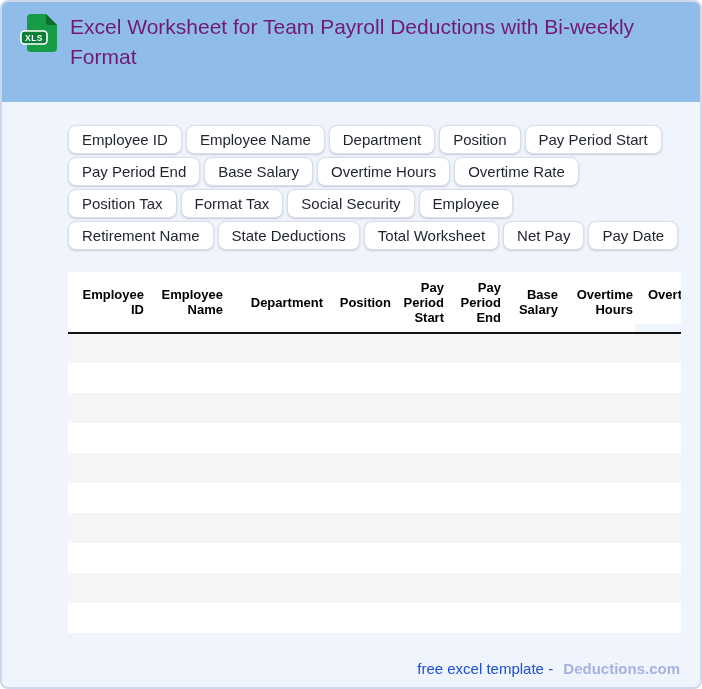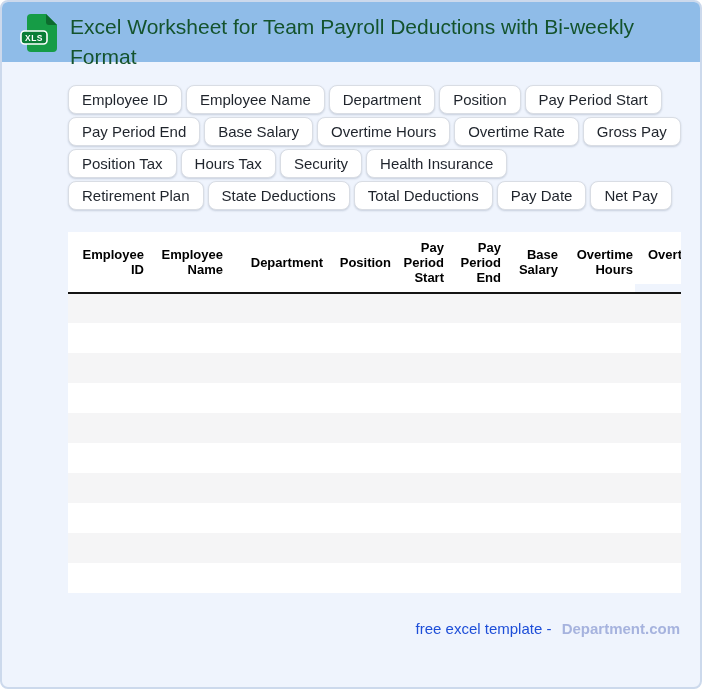--- a/index.html
+++ b/index.html
@@ -9,23 +9,23 @@
     width:702px; height:689px;
     border:2px solid #ccd9ec;
     border-radius:8px;
     background:#eff4fd;
     overflow:hidden;
     font-family:"Liberation Sans", sans-serif;
   }
   
   .header {
     background:#8fbce8;
-    height:60px;
+    height:100px;
     padding:10px 20px 0 18px;
-    color:#14532d;
+    color:#701a75;
     font-size:21px;
     line-height:30px;
   }
   .xls-icon {
     float:left;
     width:38px; height:40px;
     margin:1px 12px 0 0;
   }
   
   .chips {
@@ -115,34 +115,33 @@
       <span class="chip">Employee Name</span>
       <span class="chip">Department</span>
       <span class="chip">Position</span>
       <span class="chip">Pay Period Start</span>
     </div>
     <div class="chip-row">
       <span class="chip">Pay Period End</span>
       <span class="chip">Base Salary</span>
       <span class="chip">Overtime Hours</span>
       <span class="chip">Overtime Rate</span>
-      <span class="chip">Gross Pay</span>
     </div>
     <div class="chip-row">
       <span class="chip">Position Tax</span>
-      <span class="chip">Hours Tax</span>
-      <span class="chip">Security</span>
-      <span class="chip">Health Insurance</span>
-    </div>
-    <div class="chip-row">
-      <span class="chip">Retirement Plan</span>
+      <span class="chip">Format Tax</span>
+      <span class="chip">Social Security</span>
+      <span class="chip">Employee</span>
+    </div>
+    <div class="chip-row">
+      <span class="chip">Retirement Name</span>
       <span class="chip">State Deductions</span>
-      <span class="chip">Total Deductions</span>
+      <span class="chip">Total Worksheet</span>
+      <span class="chip">Net Pay</span>
       <span class="chip">Pay Date</span>
-      <span class="chip">Net Pay</span>
     </div>
   </div>
 
   <div class="table-wrap">
     <table>
       <colgroup>
         <col style="width:78px">
           <col style="width:79px">
           <col style="width:100px">
         <col style="width:68px">
@@ -195,16 +194,16 @@
           </tr>
           <tr>
             <td colspan="9"></td>
           </tr>
         </tbody>
     </table>
   </div>
 
   <div class="footer">
     <span class="prefix">free excel template -</span>
-    <span class="brand">Department.com</span>
+    <span class="brand">Deductions.com</span>
   </div>
 
 </div>
 
 </body></html>

